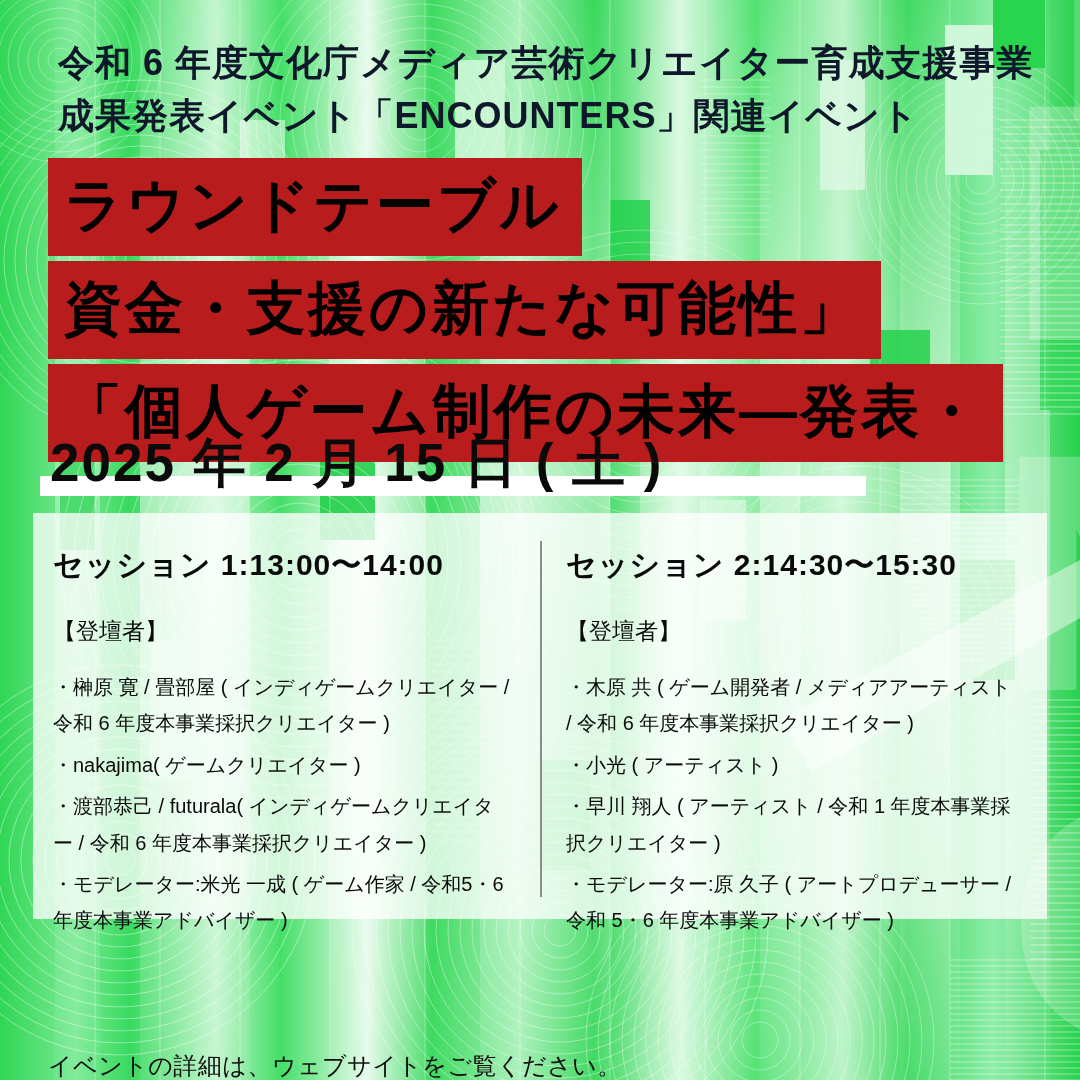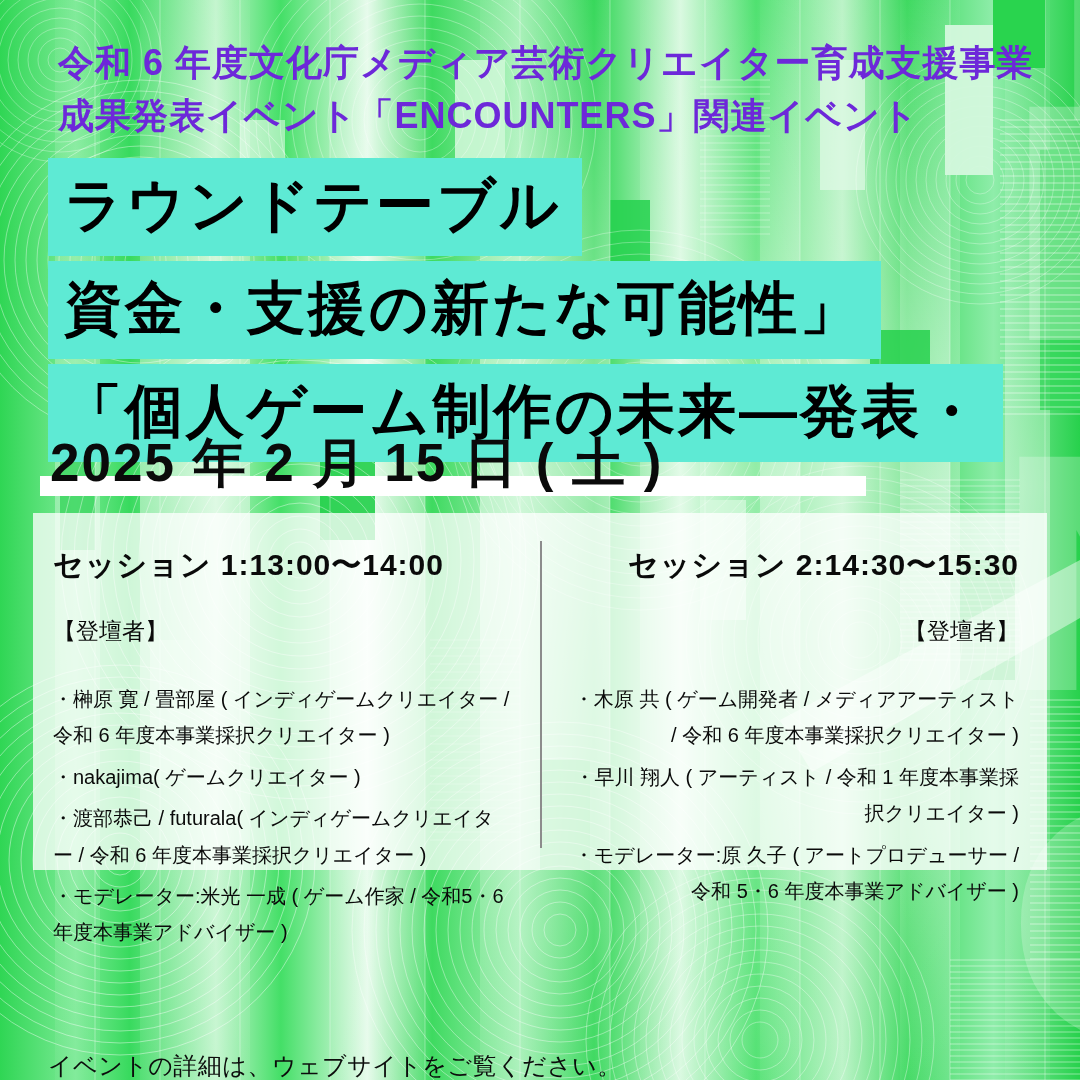--- a/index.html
+++ b/index.html
@@ -28,31 +28,31 @@
   .content { position: absolute; inset: 0; }
 
   .supertitle {
     position: absolute;
     left: 58px;
     top: 36px;
     font-size: 36px;
     font-weight: bold;
     line-height: 1.48;
     letter-spacing: 1px;
-    color: #6d28d9;
+    color: #0f172a;
   }
 
   .title-block {
     position: absolute;
     left: 48px;
     top: 158px;
   }
   .title-line {
     display: table;
-    background: #5eead4;
+    background: #b91c1c;
     color: #000;
     font-size: 58px;
     font-weight: bold;
     letter-spacing: 3px;
     padding: 9px 20px 11px 16px;
     margin: 0 0 5px 0;
     white-space: nowrap;
   }
 
   .date-wrap {
@@ -77,47 +77,47 @@
     letter-spacing: 2px;
     padding-left: 10px;
     white-space: nowrap;
   }
 
   .panel {
     position: absolute;
     left: 33px;
     top: 513px;
     width: 1014px;
-    height: 357px;
+    height: 406px;
     background: rgba(255, 255, 255, 0.76);
     display: flex;
   }
   .panel-divider {
     position: absolute;
     left: 50%;
     top: 28px;
     bottom: 22px;
     width: 2px;
     background: #8c8c8c;
   }
   .session-col {
     width: 50%;
     box-sizing: border-box;
     padding: 32px 28px 0 20px;
   }
-  .session-col.right { padding-left: 26px; text-align: right; }
+  .session-col.right { padding-left: 26px; }
   .session-title {
     margin: 0 0 30px 0;
     font-size: 30px;
     font-weight: bold;
     letter-spacing: 1px;
     white-space: nowrap;
   }
   .speakers-label {
-    margin: 0 0 34px 0;
+    margin: 0 0 22px 0;
     font-size: 23px;
     font-weight: normal;
   }
   .speaker {
     margin: 0 0 5px 0;
     font-size: 20px;
     line-height: 1.82;
     font-weight: normal;
   }
 
@@ -606,20 +606,21 @@
           <p class="speaker">・渡部恭己 / futurala( インディゲームクリエイター / 令和 6 年度本事業採択クリエイター )</p>
           <p class="speaker">・モデレーター:米光 一成 ( ゲーム作家 / 令和5・6年度本事業アドバイザー )</p>
         </div>
       </div>
 
       <div class="session-col right">
         <h2 class="session-title">セッション 2:14:30〜15:30</h2>
         <p class="speakers-label">【登壇者】</p>
         <div>
           <p class="speaker">・木原 共 ( ゲーム開発者 / メディアアーティスト / 令和 6 年度本事業採択クリエイター )</p>
+          <p class="speaker">・小光 ( アーティスト )</p>
           <p class="speaker">・早川 翔人 ( アーティスト / 令和 1 年度本事業採択クリエイター )</p>
           <p class="speaker">・モデレーター:原 久子 ( アートプロデューサー / 令和 5・6 年度本事業アドバイザー )</p>
         </div>
       </div>
     </div>
 
     <p class="footer-note">イベントの詳細は、ウェブサイトをご覧ください。</p>
 
   </div>
 </div>

